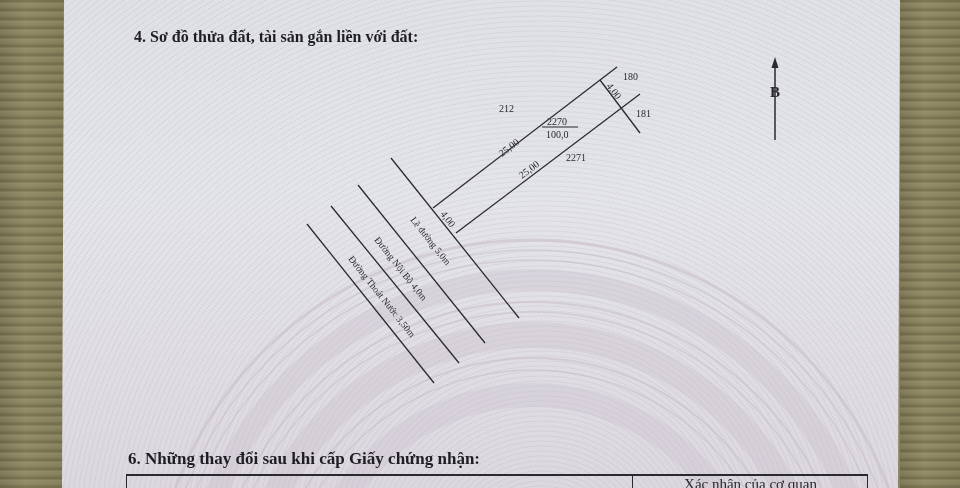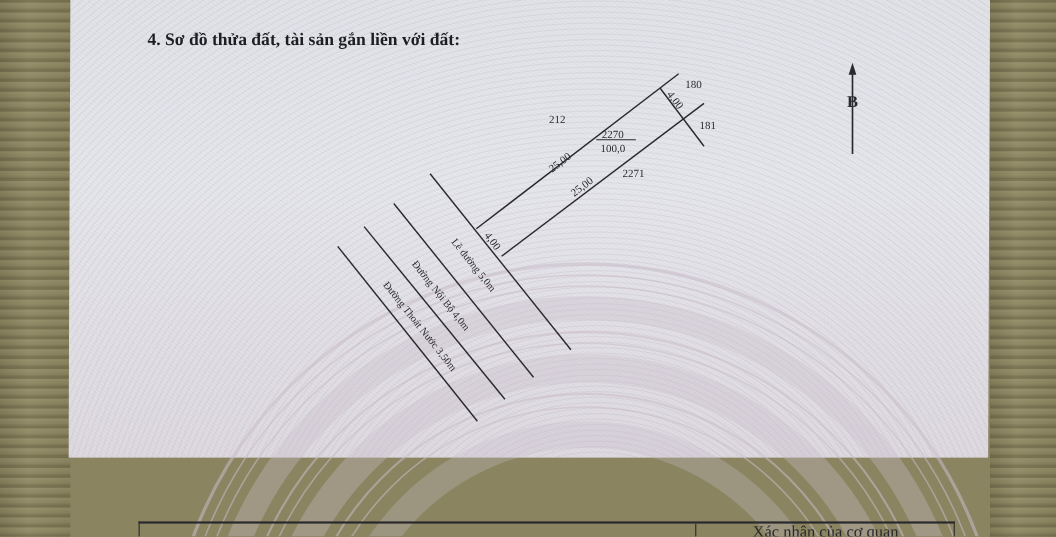--- a/index.html
+++ b/index.html
@@ -10,21 +10,21 @@
     }
     .wood {
       position: absolute; top: 0; bottom: 0;
       background:
         repeating-linear-gradient(180deg, rgba(60,55,30,0.25) 0px, rgba(60,55,30,0.25) 2px, rgba(180,170,130,0.15) 3px, rgba(120,112,80,0.1) 7px, rgba(60,55,30,0.2) 9px),
         linear-gradient(90deg, #7d7756 0%, #938c68 40%, #857f5c 100%);
     }
     .wood.left { left: 0; width: 64px; }
     .wood.right { right: 0; width: 60px; }
     .paper {
-      position: absolute; left: 62px; top: 0; width: 838px; height: 416px;
+      position: absolute; left: 62px; top: 0; width: 838px; height: 488px;
       background:
         repeating-radial-gradient(circle at 480px 560px, rgba(200,190,200,0.0) 0px, rgba(200,190,200,0.0) 3px, rgba(170,160,175,0.18) 4px, rgba(200,190,200,0.0) 5px),
         repeating-linear-gradient(35deg, rgba(255,255,255,0.05) 0 2px, rgba(180,185,195,0.07) 2px 3px),
         linear-gradient(180deg, #dfe1e6 0%, #e4e5ea 40%, #dcd7de 100%);
       clip-path: polygon(2px 0, 838px 0, 836px 488px, 0 488px);
     }
     .watermark {
       position: absolute; left: 0; top: 0; width: 838px; height: 488px; pointer-events: none;
     }
     .heading {
@@ -105,19 +105,20 @@
     <text class="lbl" x="440" y="157" font-size="10" transform="rotate(-37 440 157)">25,00</text>
     <text class="lbl" x="460" y="179" font-size="10" transform="rotate(-37 460 179)">25,00</text>
     <text class="lbl" x="544" y="86" font-size="10" transform="rotate(53 544 86)">4,00</text>
     <text class="lbl" x="378" y="214" font-size="10" transform="rotate(53 378 214)">4,00</text>
 
     <text class="lbl" x="348" y="220" font-size="9.5" transform="rotate(51.5 348 220)">Lề đường 5,0m</text>
     <text class="lbl" x="312" y="240" font-size="9.5" transform="rotate(51.5 312 240)">Đường Nội Bộ 4,0m</text>
     <text class="lbl" x="286" y="259" font-size="9.5" transform="rotate(51.5 286 259)">Đường Thoát Nước 3,50m</text>
   </svg>
 
+  <div class="heading h6">6. Những thay đổi sau khi cấp Giấy chứng nhận:</div>
 
   <div class="table-box">
     <div class="table-col">
       <div class="table-col-label">Xác nhận của cơ quan</div>
     </div>
   </div>
 </div>
 
 </body></html>

